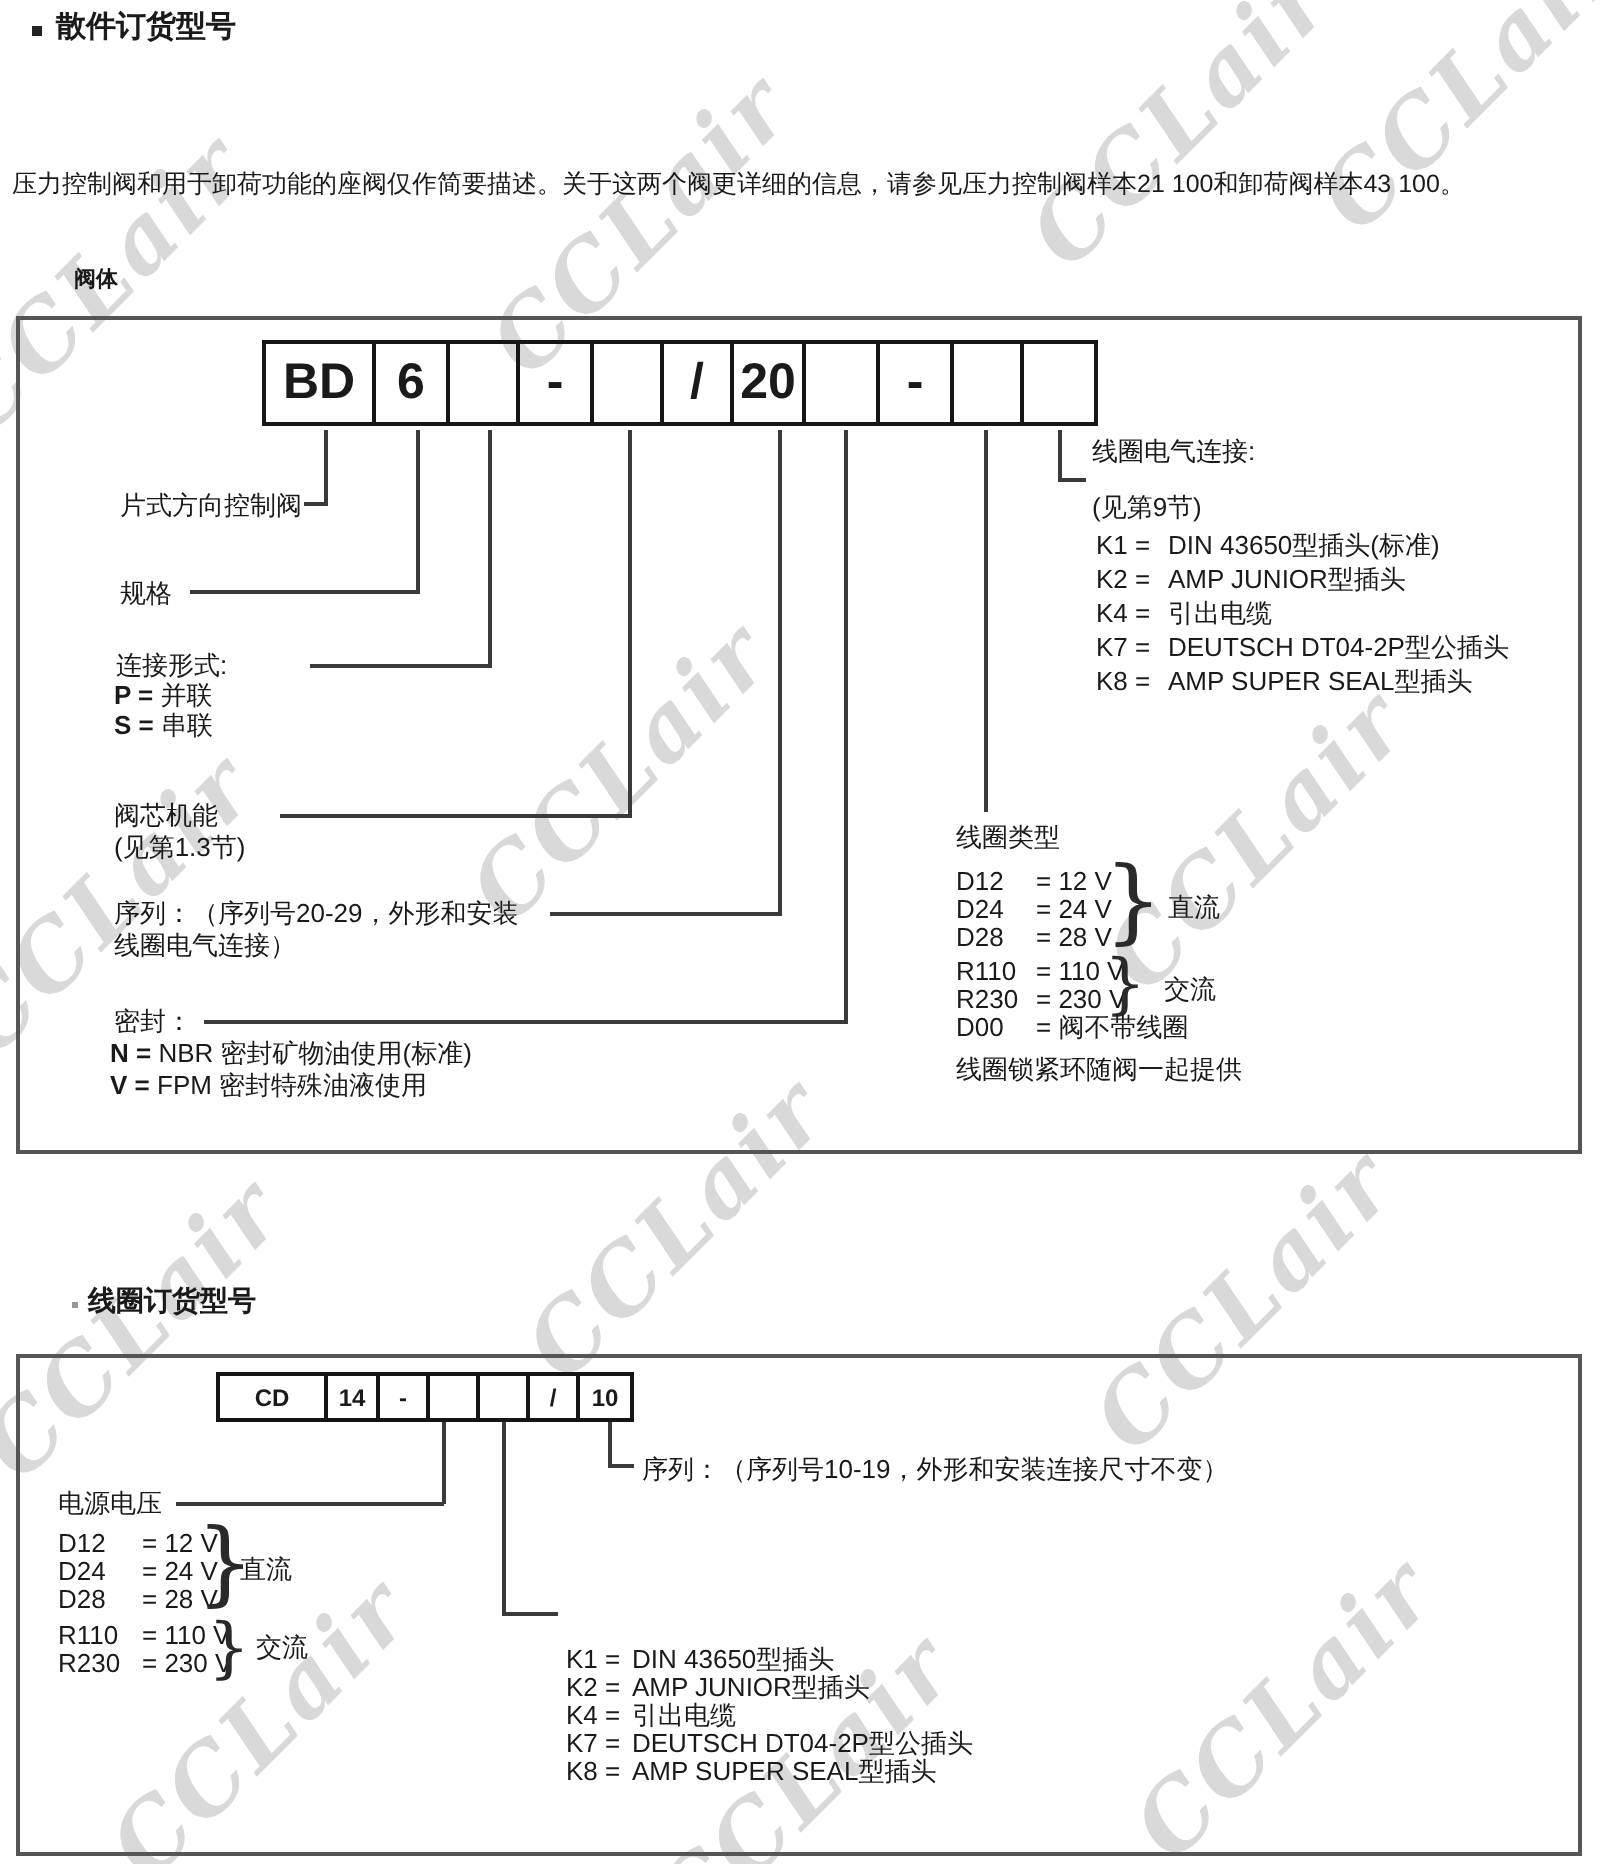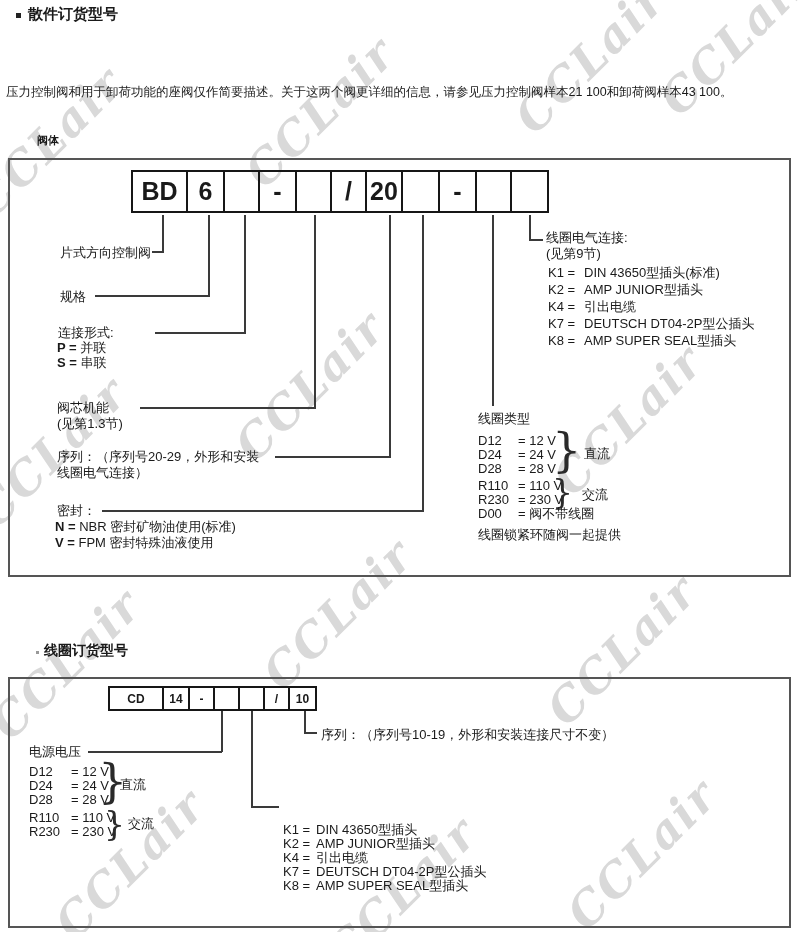--- a/index.html
+++ b/index.html
@@ -104,21 +104,21 @@
     <div class="lbl" style="left:57px;top:503px">密封：</div>
     <div class="lbl" style="left:55px;top:519px">
       <span class="b">N =</span>
       <span>NBR 密封矿物油使用(标准)</span>
     </div>
     <div class="lbl" style="left:55px;top:535px">
       <span class="b">V =</span>
       <span>FPM 密封特殊油液使用</span>
     </div>
 
-    <div class="lbl" style="left:546px;top:230px">线圈电气连接:</div>
+    <div class="lbl" style="left:546px;top:218px">线圈电气连接:</div>
     <div class="lbl" style="left:546px;top:246px">(见第9节)</div>
     <div class="lbl" style="left:548px;top:265px">
       <span class="cc w36">K1 =</span><span>DIN 43650型插头(标准)</span>
     </div>
     <div class="lbl" style="left:548px;top:282px">
       <span class="cc w36">K2 =</span><span>AMP JUNIOR型插头</span>
     </div>
     <div class="lbl" style="left:548px;top:299px">
       <span class="cc w36">K4 =</span><span>引出电缆</span>
     </div>

